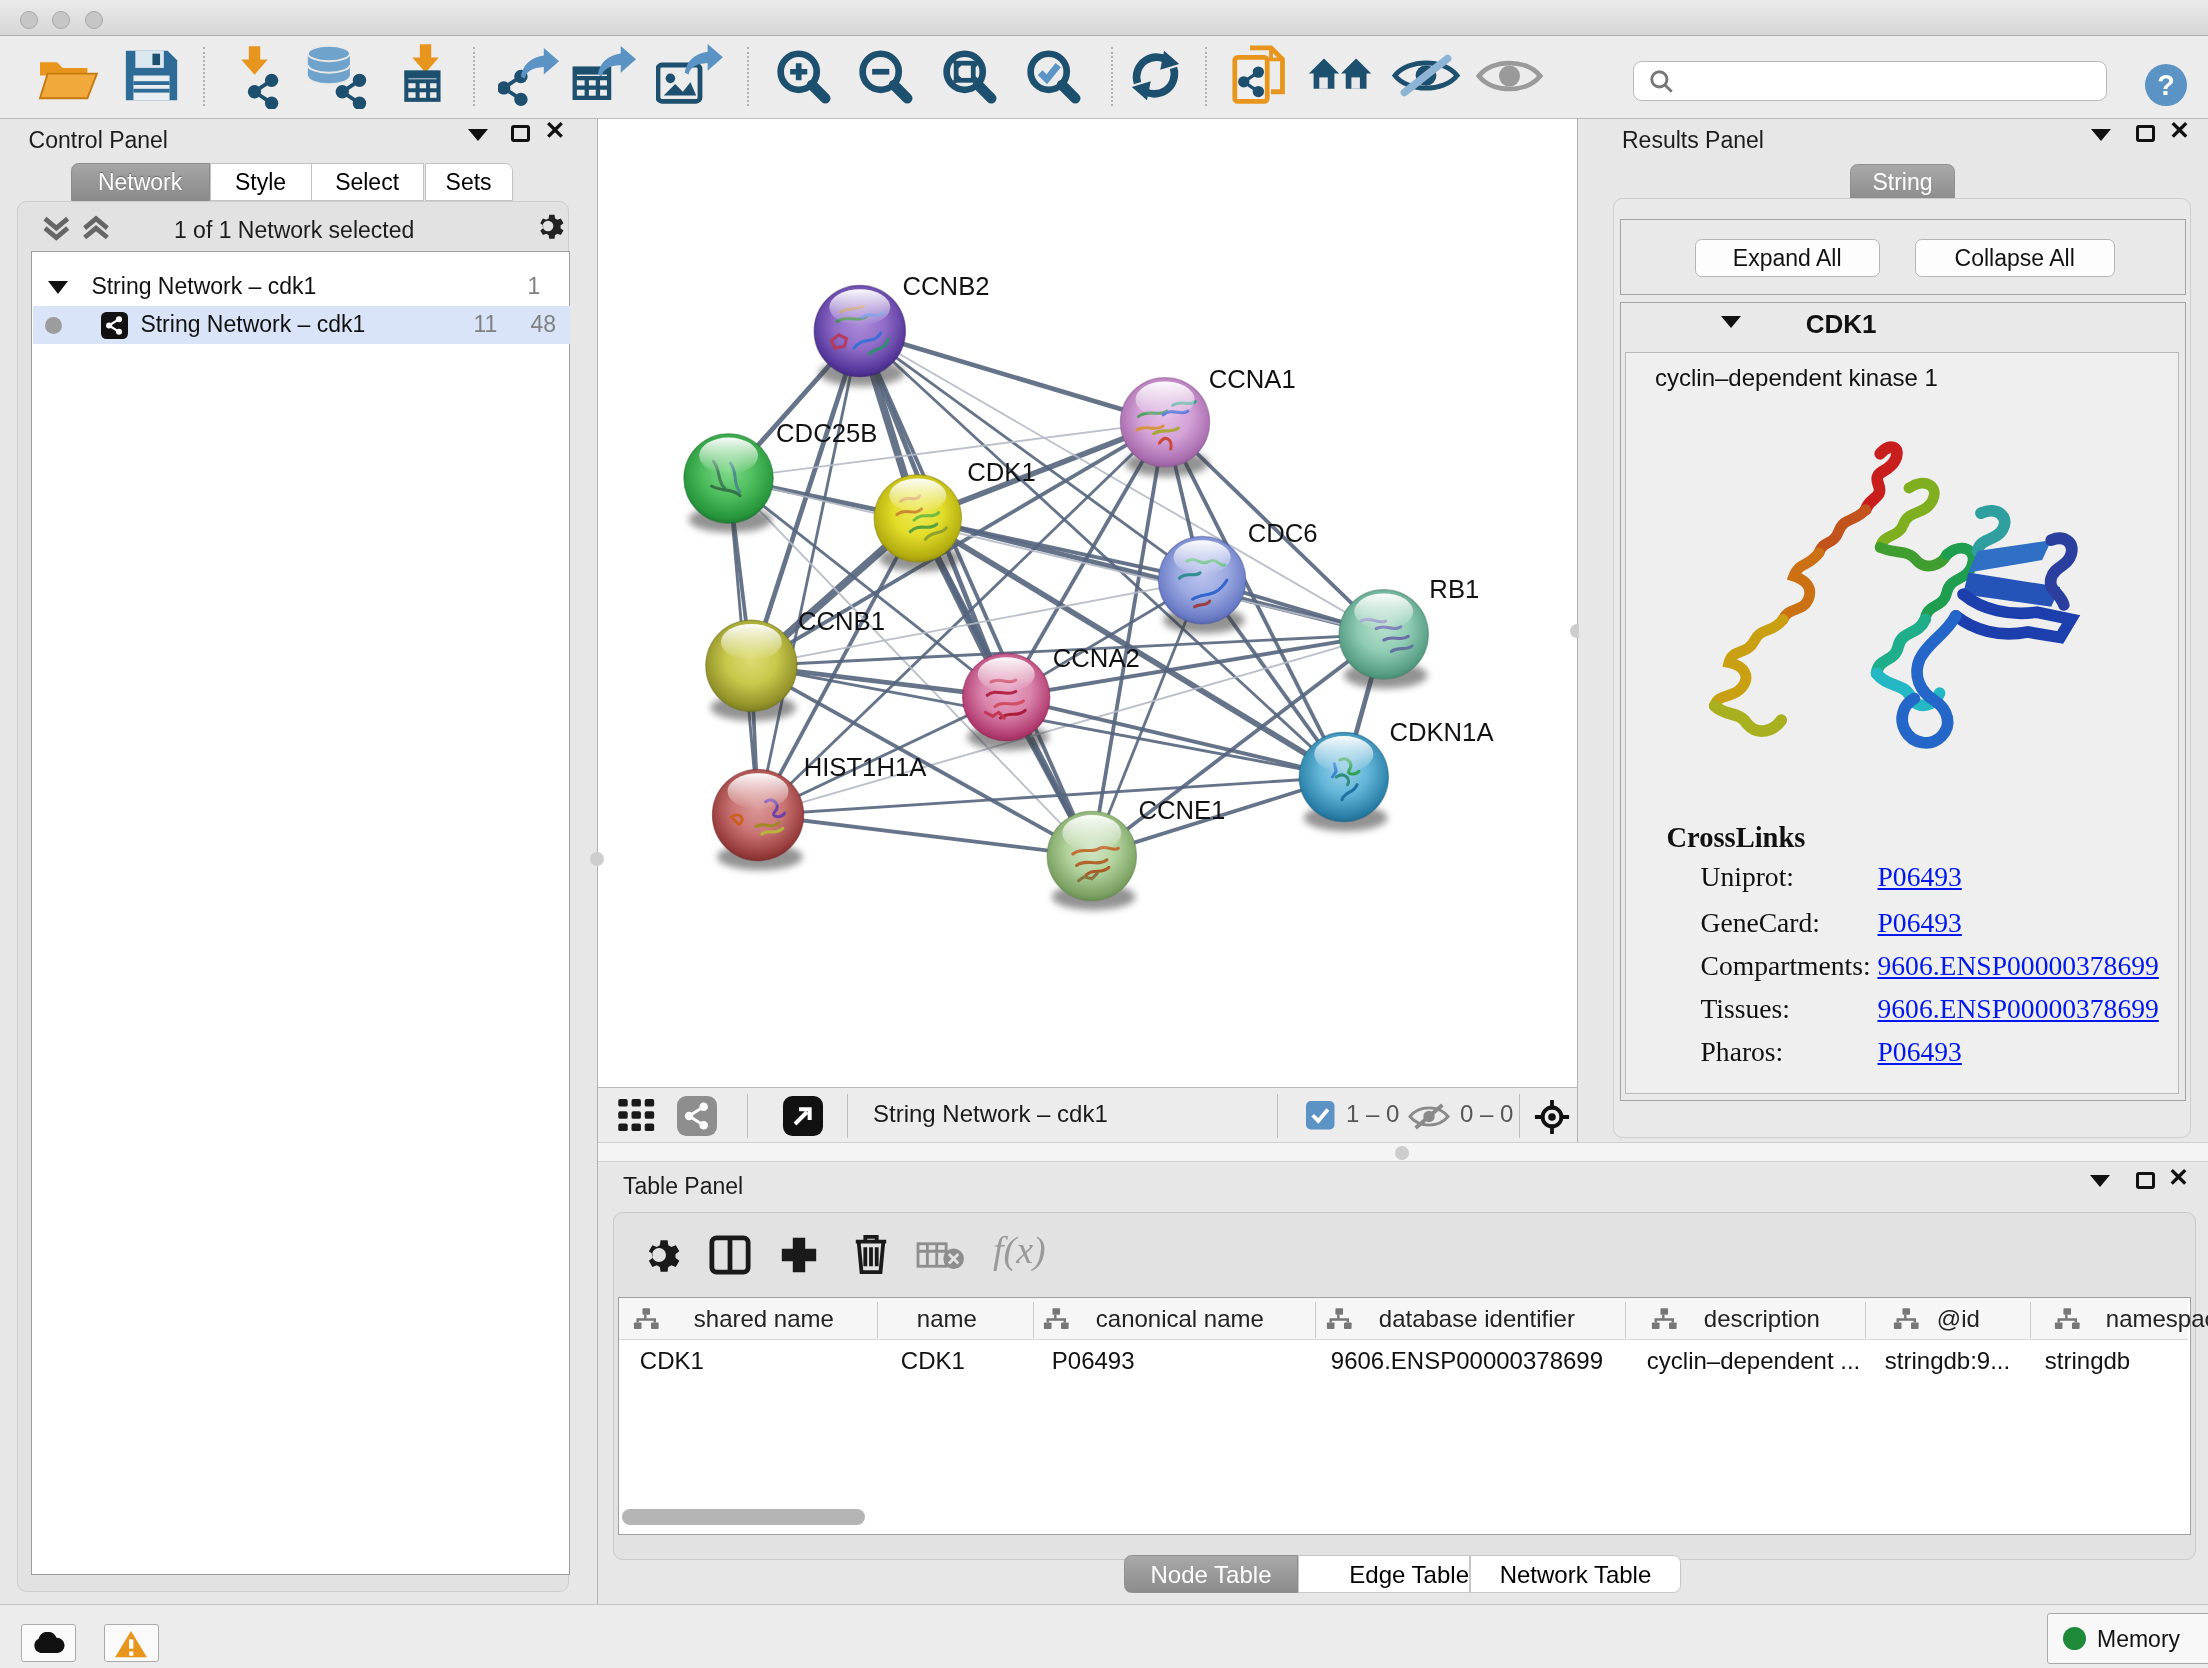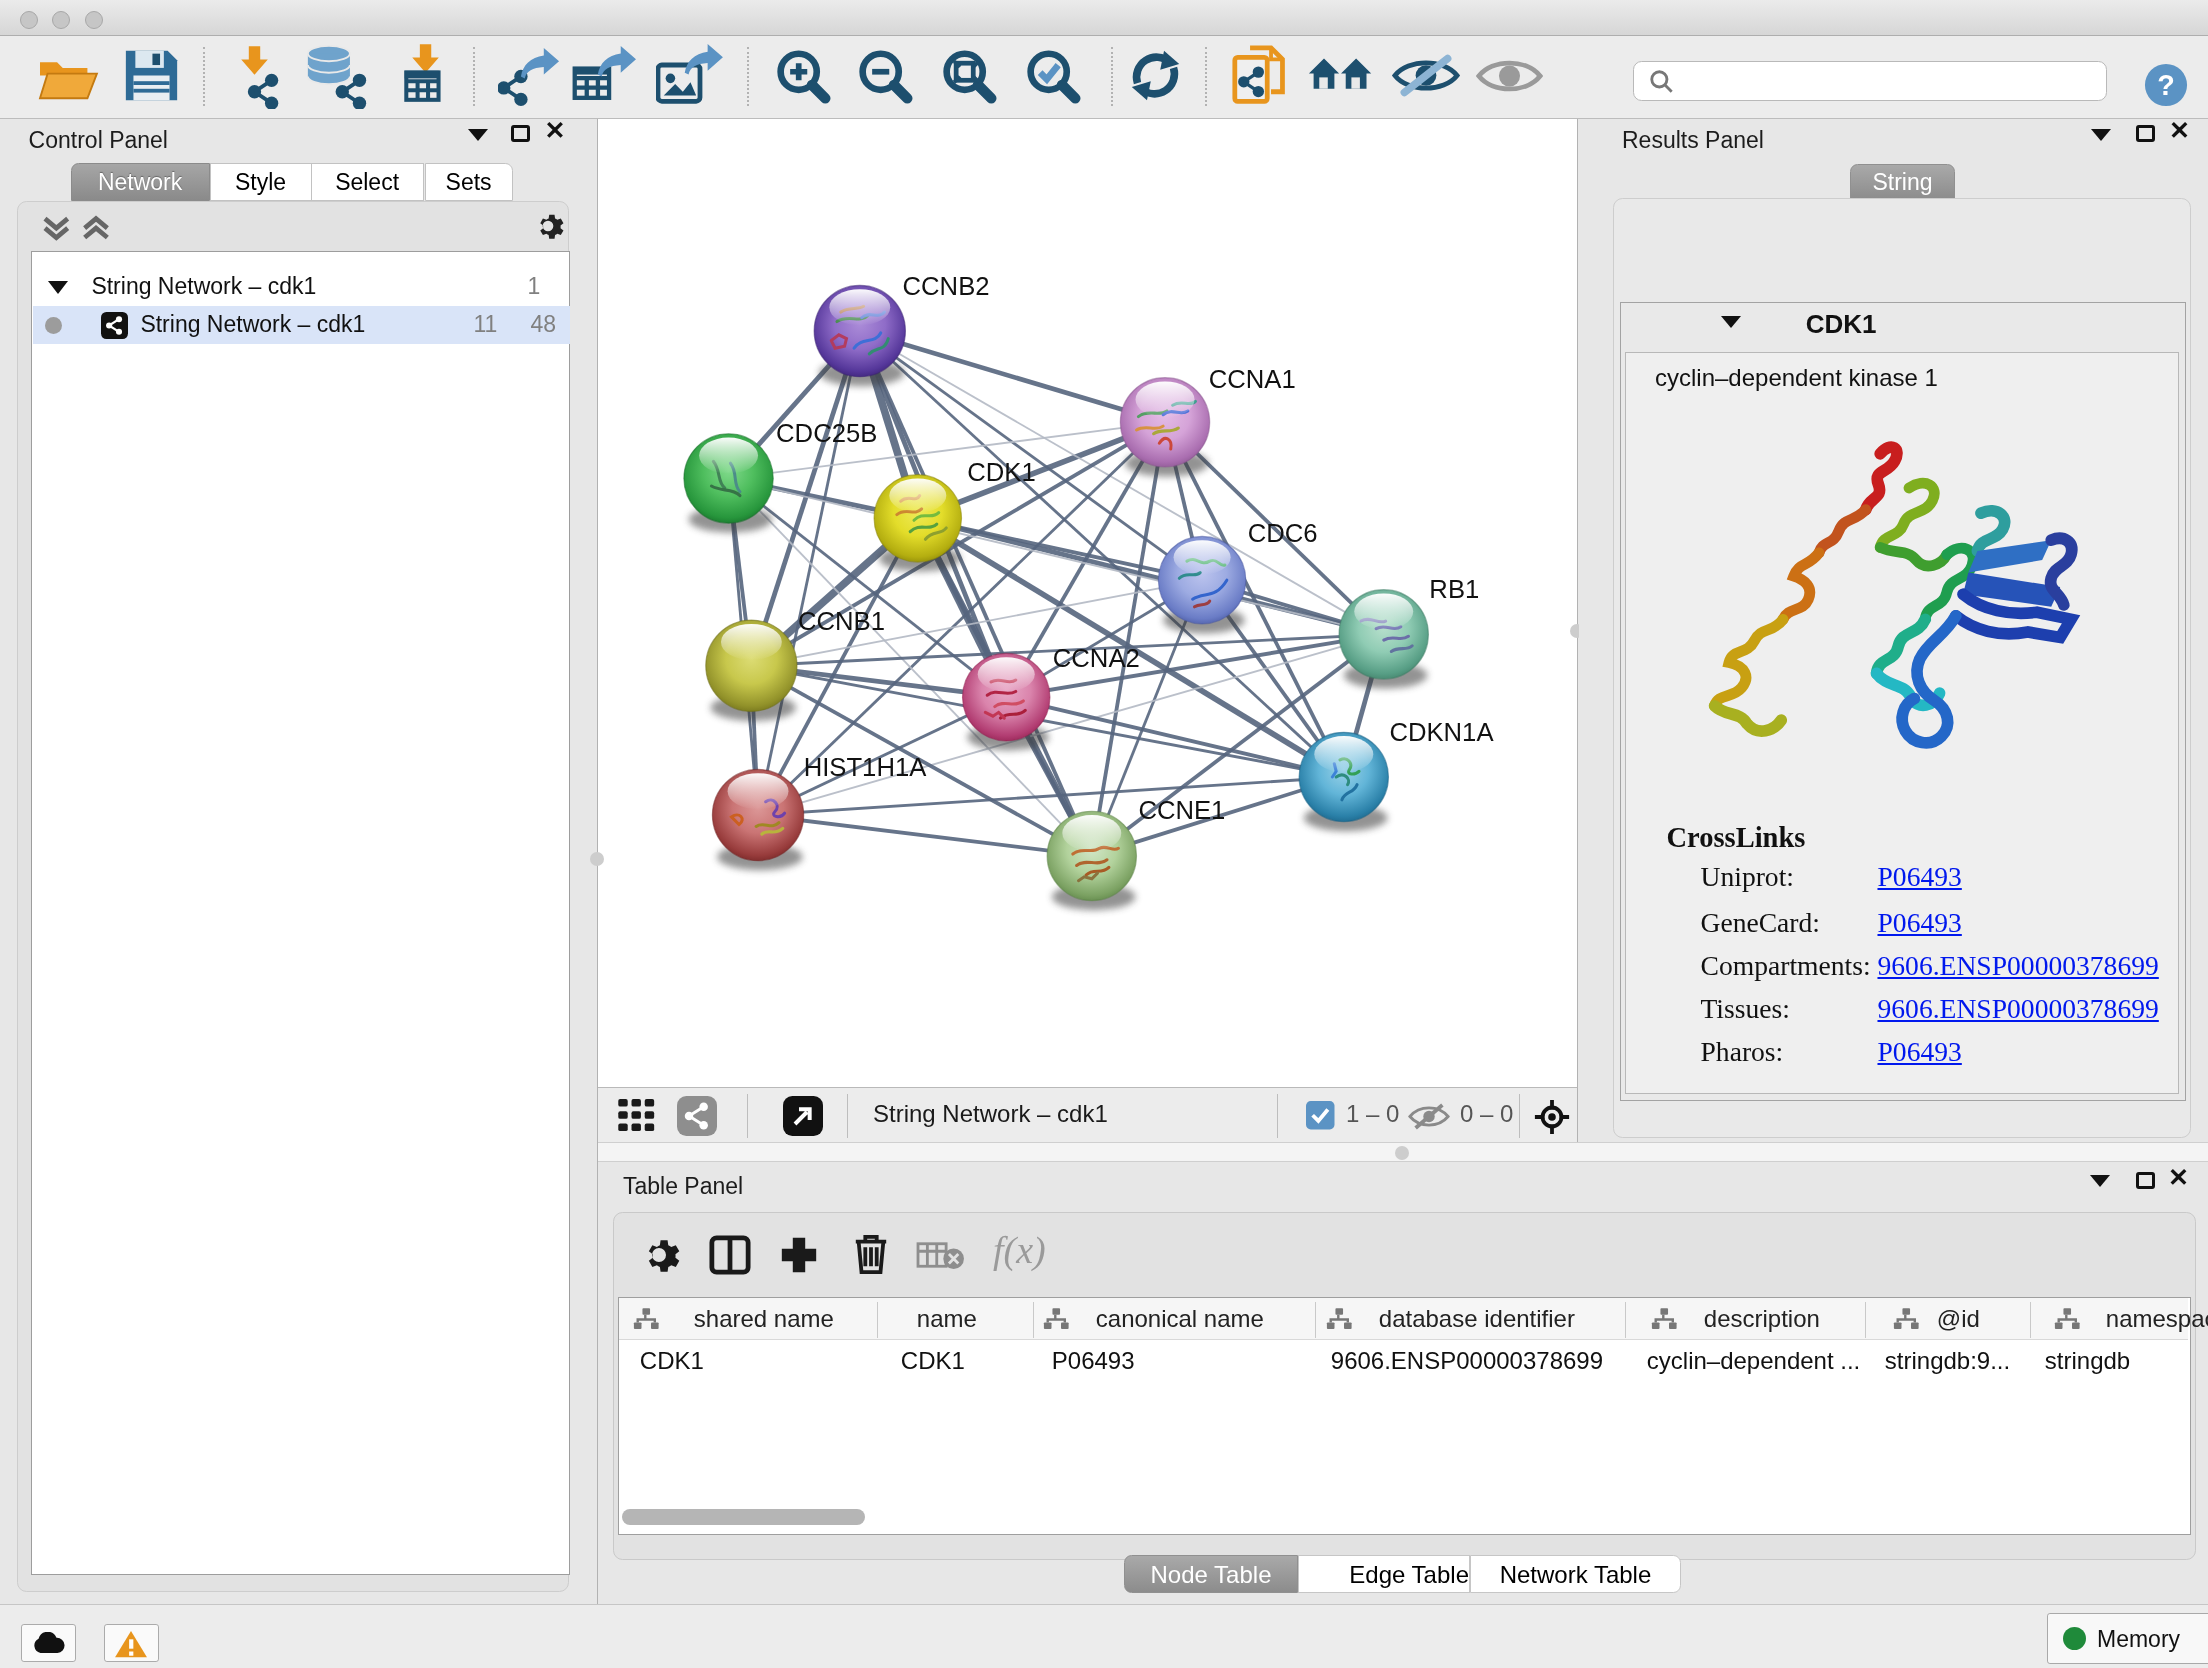--- a/index.html
+++ b/index.html
@@ -175,20 +175,21 @@
  <div class="abs" style="left:303px;top:44px;width:113px;height:38px;background:#fff;border:1px solid #c2c2c2;font-size:23px;text-align:center;line-height:36px">Select</div>
  <div class="abs" style="left:417px;top:44px;width:88px;height:38px;background:#fff;border:1px solid #c2c2c2;border-radius:0 7.6px 0 0;font-size:23px;text-align:center;line-height:36px">Sets</div>
 
  <div class="abs" style="left:9.5px;top:82px;width:552px;height:1391px;background:#e2e2e2;border:1px solid #cdcdcd;border-radius:9.5px">
    <svg class="abs" style="left:23px;top:11.4px" width="76" height="34" viewBox="0 0 80 36">
      <g stroke="#666" stroke-width="5" fill="none">
           <path d="M4 6 l12 10 12-10 M4 16 l12 10 12-10"></path>
           <path d="M46 16 l12-10 12 10 M46 26 l12-10 12 10"></path>
         </g>
    </svg>
+   <div class="abs" style="left:0;top:15px;width:552px;text-align:center;font-size:23px;color:#1c1c1c">1 of 1 Network selected</div>
    <svg class="abs" style="left:514px;top:9.5px" width="32" height="32" viewBox="0 0 24 24">
         <path fill="#222" d="M12 8a4 4 0 1 0 0 8 4 4 0 0 0 0-8zm9.4 5.6l2.2 1.7-2 3.5-2.6-1a8 8 0 0 1-1.7 1l-.4 2.8h-4l-.4-2.8a8 8 0 0 1-1.7-1l-2.6 1-2-3.5 2.2-1.7a8 8 0 0 1 0-2l-2.2-1.7 2-3.5 2.6 1a8 8 0 0 1 1.7-1l.4-2.8h4l.4 2.8a8 8 0 0 1 1.7 1l2.6-1 2 3.5-2.2 1.7a8 8 0 0 1 0 2z" transform="translate(0,-1.5)"></path>
       </svg>
 
    <div class="abs" style="left:13.3px;top:49px;width:539px;height:1324px;background:#fff;border:1px solid #9d9d9d">
      <div class="abs" style="left:0;top:17px;width:537px;height:37px">
        <div class="abs" style="left:16px;top:12.4px">
             <div style="width:0;height:0;border-left:10.5px solid transparent;border-right:10.5px solid transparent;border-top:13.3px solid #111"></div>
           </div>
        <div class="abs" style="left:59px;top:3.8px;font-size:23px;color:#111">String Network – cdk1</div>
@@ -520,20 +521,24 @@
     </div>
  <div class="abs" style="left:557px;top:5.7px">
       <div class="sqr"></div>
     </div>
  <div class="abs" style="left:590px;top:1.9px"><span class="xx">✕</span></div>
 
  <div class="abs" style="left:271px;top:45px;width:105px;height:35px;background:linear-gradient(#a9a9a9,#8d8d8d);border:1px solid #909090;border-radius:7.6px 7.6px 0 0;color:#fff;font-size:23px;text-align:center;line-height:34px">String</div>
 
  <div class="abs" style="left:34px;top:79px;width:578px;height:940px;background:#e9e9e9;border:1px solid #cdcdcd;border-radius:9.5px">
 
+   <div class="abs" style="left:5.7px;top:20px;width:566px;height:76px;border:1px solid #a3a3a3">
+     <div class="abs" style="left:74px;top:19px;width:185px;height:38px;background:#fdfdfd;border:1.4px solid #b5b5b5;border-radius:6.7px;font-size:23px;text-align:center;line-height:36px;color:#111">Expand All</div>
+     <div class="abs" style="left:294px;top:19px;width:200px;height:38px;background:#fdfdfd;border:1.4px solid #b5b5b5;border-radius:6.7px;font-size:23px;text-align:center;line-height:36px;color:#111">Collapse All</div>
+   </div>
 
    <div class="abs" style="left:5.7px;top:103px;width:566px;height:799px;border:1px solid #a3a3a3">
      <div class="abs" style="left:100px;top:13.3px">
           <div class="tri"></div>
         </div>
      <div class="abs" style="left:185px;top:5.7px;font-size:26px;font-weight:bold;color:#111">CDK1</div>
      <div class="abs" style="left:4.8px;top:49px;width:554px;height:742px;background:#efefef;border:1px solid #b8b8b8">
         <div class="abs" style="left:28.5px;top:11.4px;font-size:24px;color:#111">cyclin–dependent kinase 1</div>
         <svg class="abs" style="left:55px;top:81px" width="447" height="333" viewBox="0 0 470 370">
 <g fill="none" stroke-linecap="round">

